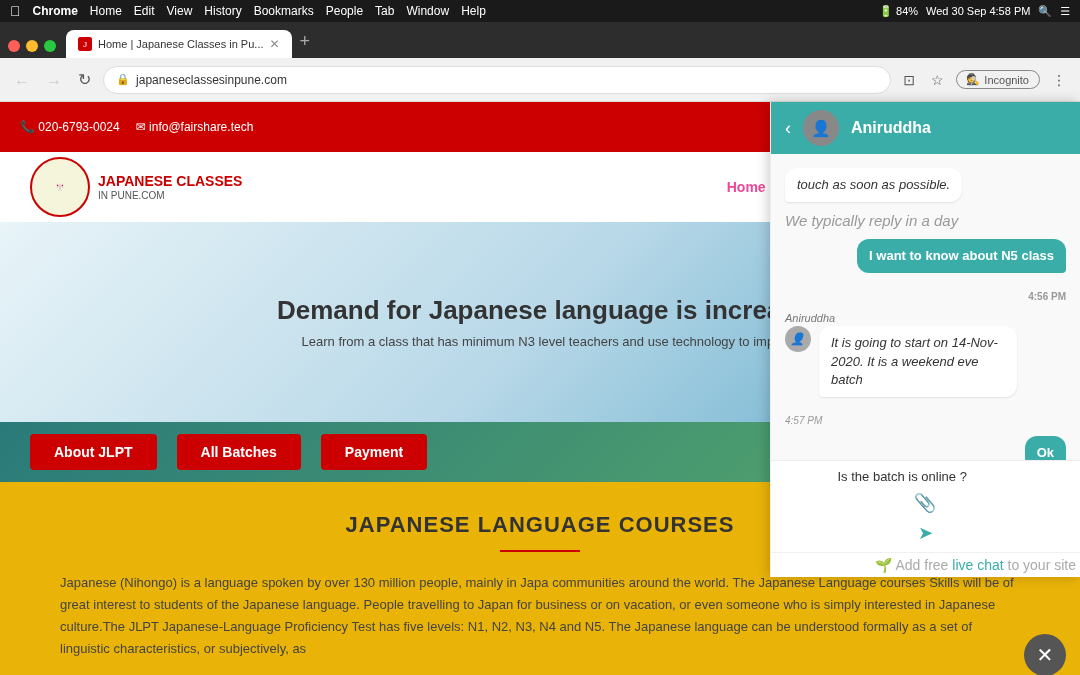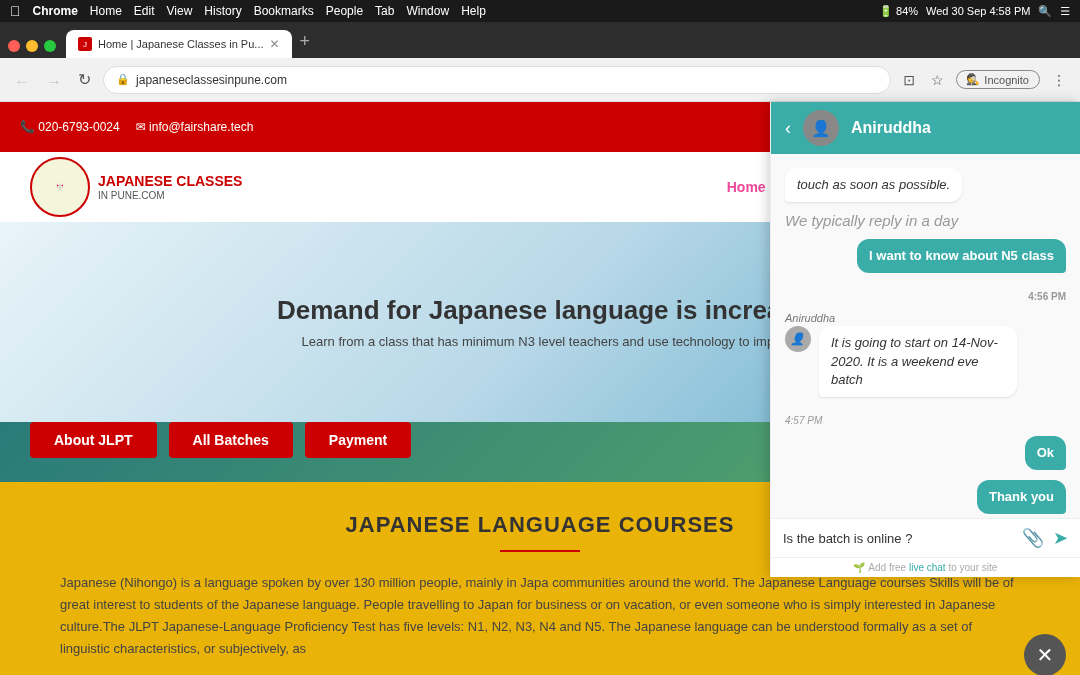--- a/index.html
+++ b/index.html
@@ -148,23 +148,23 @@
       position: relative;
     }
     .hero h1 { font-size: 26px; color: #333; font-weight: 600; }
     .hero p { font-size: 13px; color: #444; margin-top: 8px; }
 
     
     .cta-buttons {
       background: linear-gradient(135deg, #2a7a7a, #5aaa6a);
       height: 60px;
       display: flex;
-      align-items: flex-start;
+      align-items: center;
       padding: 0 30px;
-      gap: 12px;
+      gap: 20px;
     }
     .cta-btn {
       background: #cc0000;
       color: #fff;
       border: none;
       padding: 10px 24px;
       font-size: 14px;
       font-weight: 600;
       border-radius: 4px;
       cursor: pointer;
@@ -277,36 +277,37 @@
       font-size: 12px; color: #fff;
     }
 
     .chat-input-area {
       border-top: 1px solid #eee;
       padding: 8px 12px;
       display: flex;
       align-items: center;
       gap: 8px;
       background: #fff;
+      flex-direction: column;
     }
     .chat-input {
       flex: 1;
       border: none;
       outline: none;
       font-size: 13px;
       color: #333;
       background: transparent;
     }
     .chat-attach { color: #aaa; cursor: pointer; font-size: 18px; }
     .chat-send { color: #3aada8; cursor: pointer; font-size: 18px; }
 
     .chat-footer {
       background: #fff;
-      text-align: center;
-      font-size: 10px;
+      text-align: right;
+      font-size: 14px;
       color: #aaa;
       padding: 4px;
       border-top: 1px solid #f0f0f0;
     }
     .chat-footer a { color: #3aada8; text-decoration: none; }
 
     
     .chat-close-btn {
       position: absolute;
       bottom: 14px;

